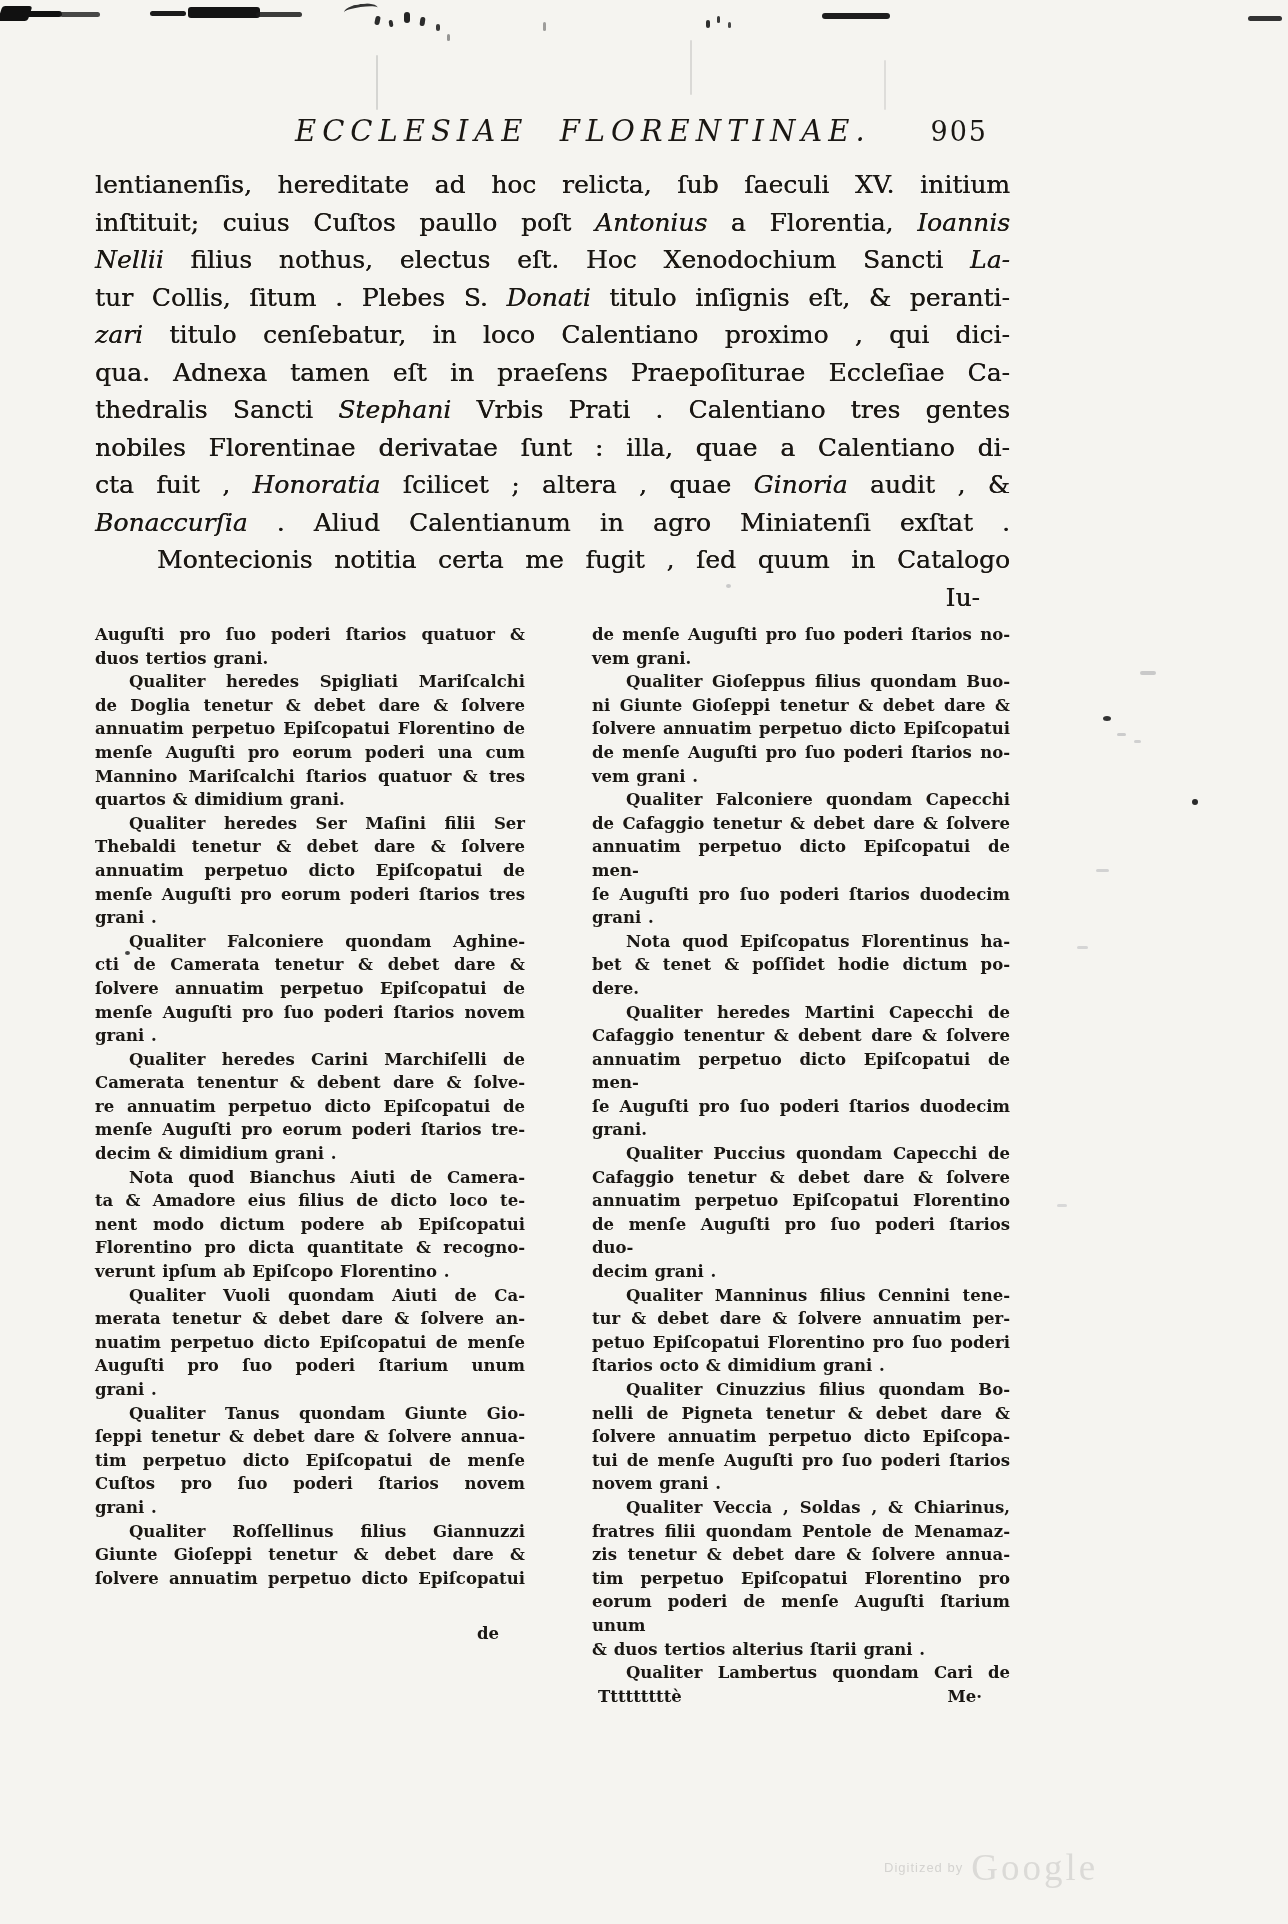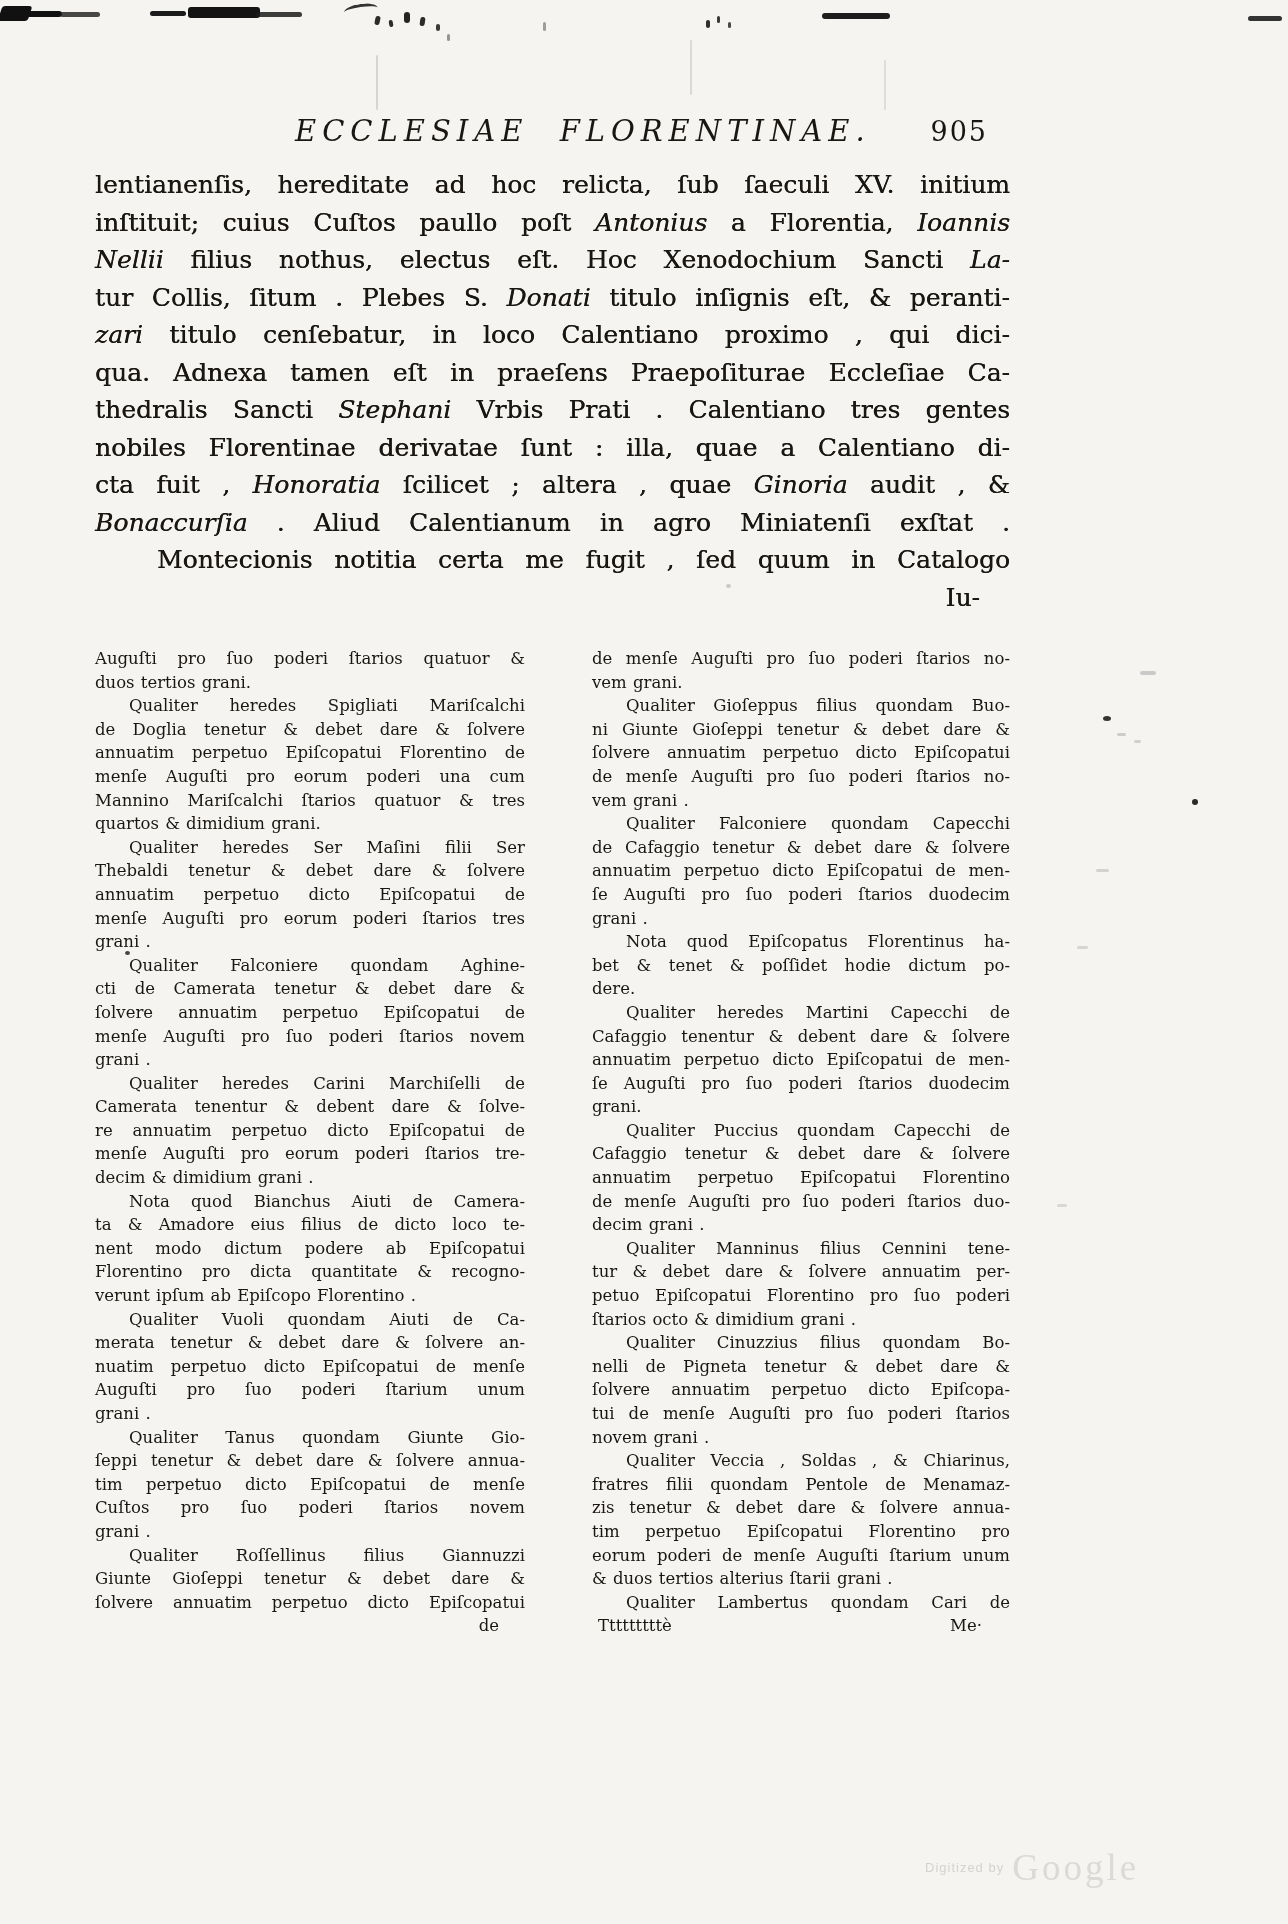--- a/index.html
+++ b/index.html
@@ -39,44 +39,45 @@
   }
   .pline{text-align:justify;text-align-last:justify;}
   .pline.ind-lg{padding-left:62px;}
   .it{font-style:italic;}
   .intro-catchrow{
     text-align:right;text-align-last:right;
     padding-right:30px;
   }
   
   .cols{
-    position:absolute;left:95px;top:647px;width:915px;
+    position:absolute;left:95px;top:623px;width:915px;
     display:flex;justify-content:space-between;
     font-size:16.5px;
-    font-weight:400;
+    font-weight:700;
     line-height:23.6px;
     word-spacing:1px;
     gap:31px;
   }
   .col-left{width:430px;}
   .col-right{width:418px;}
   .cline{text-align:justify;text-align-last:justify;}
   .cline.ind{padding-left:34px;}
   .cline.last{text-align:left;text-align-last:left;}
   .catchrow{
     text-align-last:right;
     padding-right:26px;
+    margin-top:32px;
   }
   .sigrow{
     display:flex;justify-content:space-between;
     padding-right:28px;padding-left:6px;
   }
   
   .watermark{
-    position:absolute;left:925px;top:1846px;
+    position:absolute;left:884px;top:1846px;
     display:flex;align-items:center;gap:8px;
     user-select:none;
   }
   .wm-small{
     font-family:"Liberation Sans","DejaVu Sans",sans-serif;
     font-size:13px;color:#d4d3d0;letter-spacing:1px;
   }
   .wm-logo{
     font-family:"Liberation Serif","DejaVu Serif",serif;
     font-size:37px;color:#dbdad7;letter-spacing:3px;

